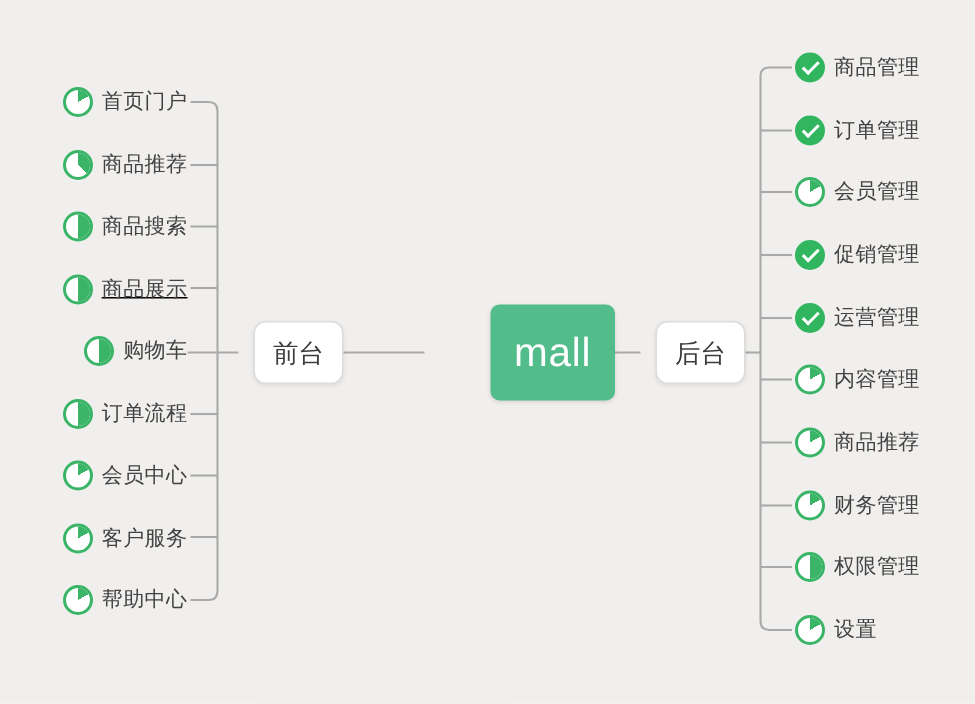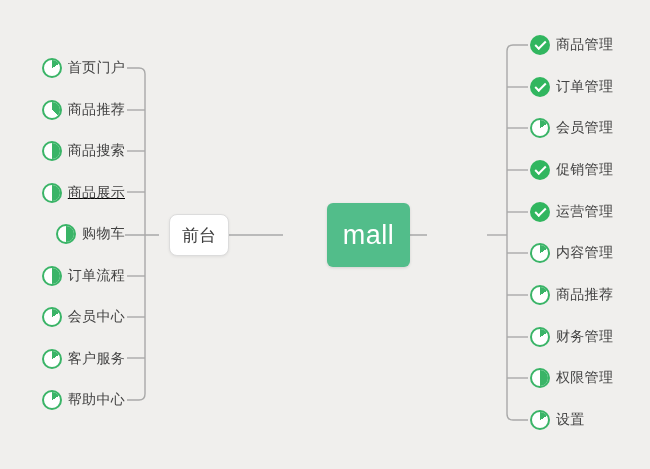--- a/index.html
+++ b/index.html
@@ -97,20 +97,21 @@
     <path d="M507,253 H528"></path>
     <path d="M507,295 H528"></path>
     <path d="M507,337 H528"></path>
     <path d="M507,378 H528"></path>
   </svg>
 
   <div class="root-node">mall</div>
 
   <div class="topic-node topic-front">前台</div>
 
+  <div class="topic-node topic-back">后台</div>
 
   <div id="left-items">
       <div class="node-row" style="top: 68px; right: 525px;">
     <span class="icon pie">
           <span class="fill" style="--deg: 60deg;"></span>
         </span>
     <span class="label">首页门户</span>
   </div>
       <div class="node-row" style="top: 109.5px; right: 525px;">
     <span class="icon pie">

